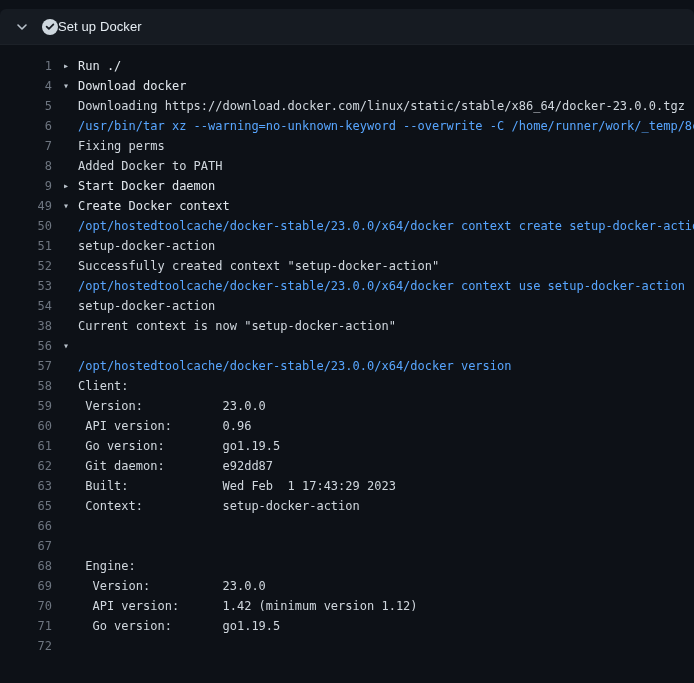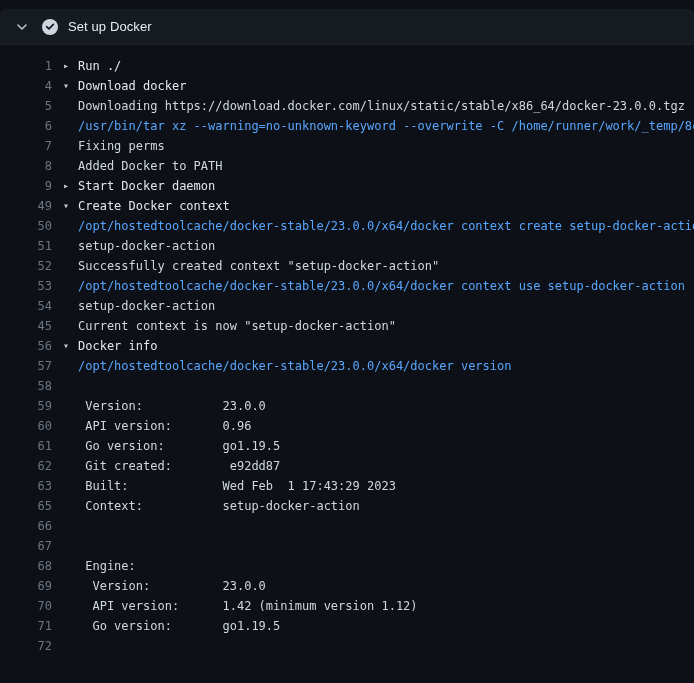--- a/index.html
+++ b/index.html
@@ -25,21 +25,20 @@
     border-top-right-radius:6px;
     border-bottom:1px solid #1c2128;
     display:flex;
     align-items:center;
     padding-left:16px;
     cursor:pointer;
   }
   .chev{width:12px;height:12px;display:inline-flex;align-items:center;justify-content:center;}
   .status{width:16px;height:16px;margin-left:14px;display:inline-flex;align-items:center;justify-content:center;}
   .step-title{
-    margin-left:10px;
     font-family:"Liberation Sans","DejaVu Sans",sans-serif;
     font-size:13px;
     color:#e6edf3;
     letter-spacing:.1px;
   }
   .log-body{
     padding-top:11px;
   }
   .log-row{
     display:flex;
@@ -101,28 +100,28 @@
     <div class="log-row"><span class="num">6</span><span class="arrow"></span><span class="text cmd">/usr/bin/tar xz --warning=no-unknown-keyword --overwrite -C /home/runner/work/_temp/8c9</span></div>
     <div class="log-row"><span class="num">7</span><span class="arrow"></span><span class="text">Fixing perms</span></div>
     <div class="log-row"><span class="num">8</span><span class="arrow"></span><span class="text">Added Docker to PATH</span></div>
     <div class="log-row group"><span class="num">9</span><span class="arrow">▸</span><span class="text">Start Docker daemon</span></div>
     <div class="log-row group"><span class="num">49</span><span class="arrow">▾</span><span class="text">Create Docker context</span></div>
     <div class="log-row"><span class="num">50</span><span class="arrow"></span><span class="text cmd">/opt/hostedtoolcache/docker-stable/23.0.0/x64/docker context create setup-docker-action</span></div>
     <div class="log-row"><span class="num">51</span><span class="arrow"></span><span class="text">setup-docker-action</span></div>
     <div class="log-row"><span class="num">52</span><span class="arrow"></span><span class="text">Successfully created context "setup-docker-action"</span></div>
     <div class="log-row"><span class="num">53</span><span class="arrow"></span><span class="text cmd">/opt/hostedtoolcache/docker-stable/23.0.0/x64/docker context use setup-docker-action</span></div>
     <div class="log-row"><span class="num">54</span><span class="arrow"></span><span class="text">setup-docker-action</span></div>
-    <div class="log-row"><span class="num">45</span><span class="arrow"></span><span class="text">Current context is now "setup-docker-action"</span></div>
-    <div class="log-row group"><span class="num">56</span><span class="arrow">▾</span><span class="text">Docker info</span></div>
+    <div class="log-row"><span class="num">38</span><span class="arrow"></span><span class="text">Current context is now "setup-docker-action"</span></div>
+    <div class="log-row group"><span class="num">56</span><span class="arrow">▾</span></div>
     <div class="log-row"><span class="num">57</span><span class="arrow"></span><span class="text cmd">/opt/hostedtoolcache/docker-stable/23.0.0/x64/docker version</span></div>
-    <div class="log-row"><span class="num">58</span><span class="arrow"></span></div>
+    <div class="log-row"><span class="num">58</span><span class="arrow"></span><span class="text">Client:</span></div>
     <div class="log-row"><span class="num">59</span><span class="arrow"></span><span class="text"> Version:           23.0.0</span></div>
     <div class="log-row"><span class="num">60</span><span class="arrow"></span><span class="text"> API version:       0.96</span></div>
     <div class="log-row"><span class="num">61</span><span class="arrow"></span><span class="text"> Go version:        go1.19.5</span></div>
-    <div class="log-row"><span class="num">62</span><span class="arrow"></span><span class="text"> Git created:        e92dd87</span></div>
+    <div class="log-row"><span class="num">62</span><span class="arrow"></span><span class="text"> Git daemon:        e92dd87</span></div>
     <div class="log-row"><span class="num">63</span><span class="arrow"></span><span class="text"> Built:             Wed Feb  1 17:43:29 2023</span></div>
     <div class="log-row"><span class="num">65</span><span class="arrow"></span><span class="text"> Context:           setup-docker-action</span></div>
     <div class="log-row"><span class="num">66</span><span class="arrow"></span><span class="text"></span></div>
     <div class="log-row"><span class="num">67</span><span class="arrow"></span></div>
     <div class="log-row"><span class="num">68</span><span class="arrow"></span><span class="text"> Engine:</span></div>
     <div class="log-row"><span class="num">69</span><span class="arrow"></span><span class="text">  Version:          23.0.0</span></div>
     <div class="log-row"><span class="num">70</span><span class="arrow"></span><span class="text">  API version:      1.42 (minimum version 1.12)</span></div>
     <div class="log-row"><span class="num">71</span><span class="arrow"></span><span class="text">  Go version:       go1.19.5</span></div>
     <div class="log-row"><span class="num">72</span><span class="arrow"></span></div>
   </div>

